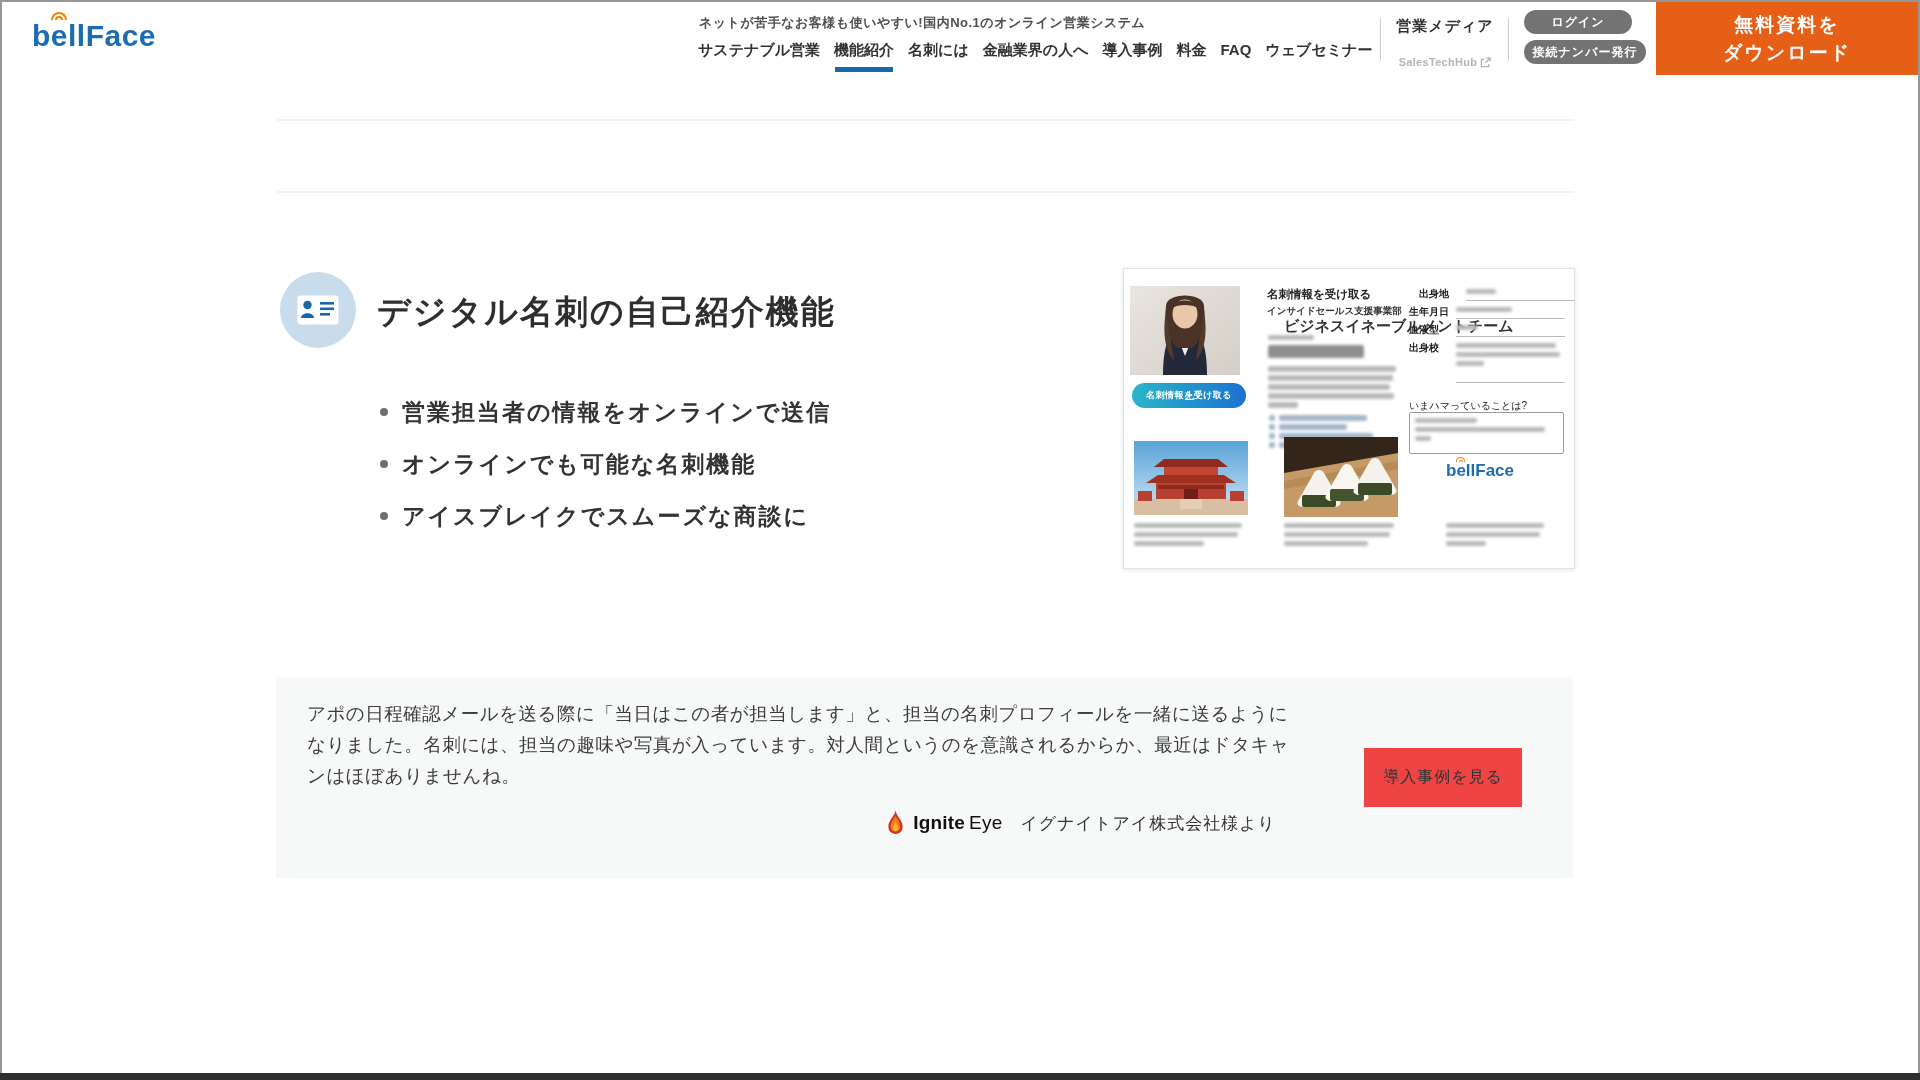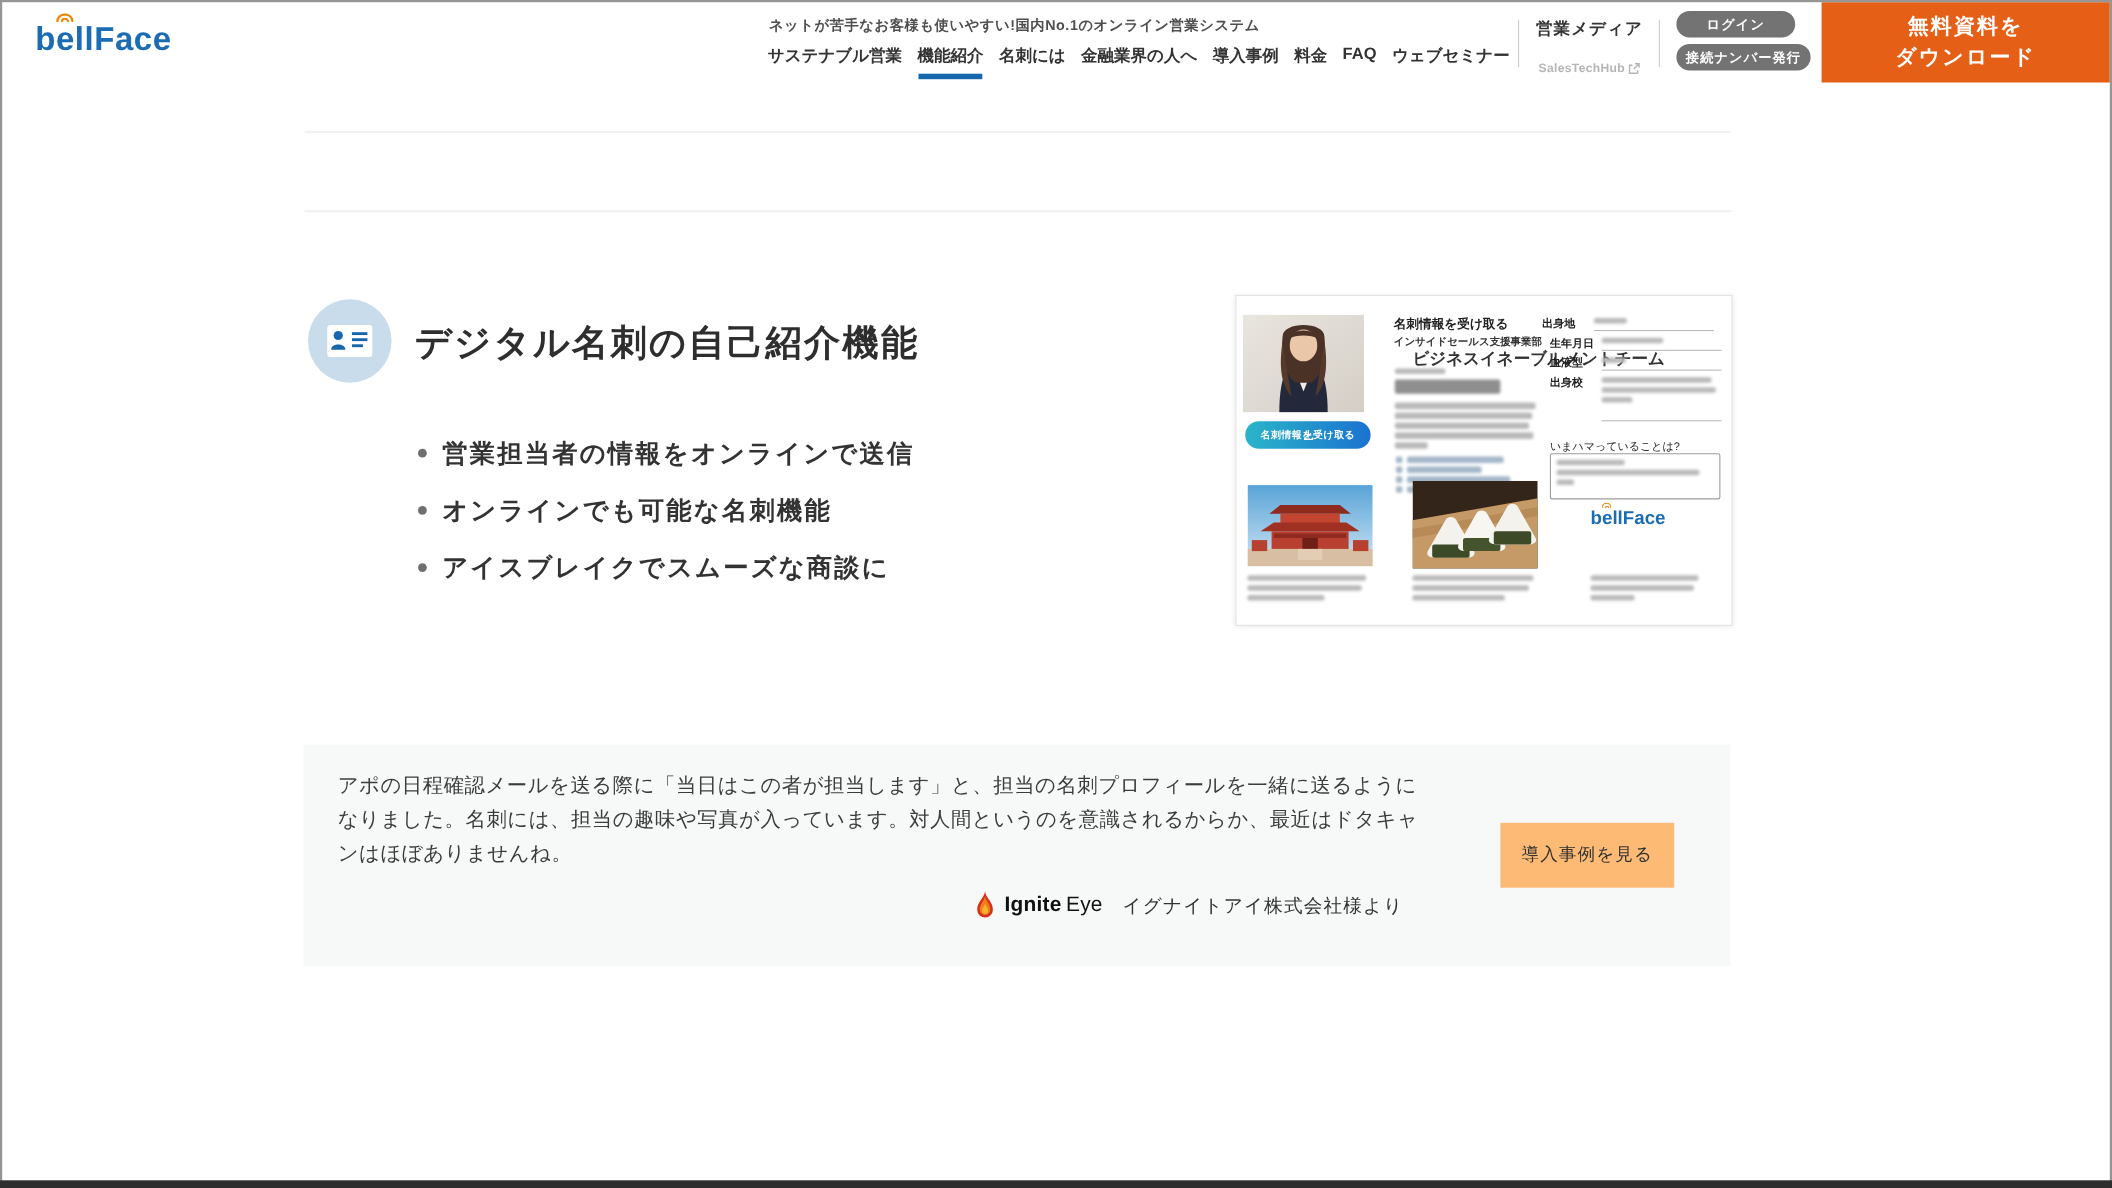--- a/index.html
+++ b/index.html
@@ -107,21 +107,21 @@
 
   
   .quote-card { position:absolute; left:276px; top:677px; width:1297px; height:201px; background:#f7f8f8; }
   .quote-text { position:absolute; left:31px; top:21px; width:985px; font-size:18.5px;
     color:#3c3c3c; line-height:31px; letter-spacing:.5px; }
   .attribution { position:absolute; left:0; top:133px; width:1000px; display:flex;
     justify-content:flex-end; align-items:center; gap:8px; }
   .ignite-logo { font-size:19px; color:#111; letter-spacing:.2px; display:flex; align-items:center; gap:4px; }
   .ignite-bold { font-weight:700; } .ignite-light { font-weight:400; }
   .attr-text { font-size:17px; color:#333; letter-spacing:1px; margin-left:10px; }
-  .case-btn { position:absolute; left:1088px; top:71px; width:158px; height:59px; background:#fdba74;
+  .case-btn { position:absolute; left:1088px; top:71px; width:158px; height:59px; background:#ef4444;
     display:flex; align-items:center; justify-content:center; font-size:16px; color:#333;
     letter-spacing:1px; cursor:pointer;text-align:right; }
 </style>
 </head>
 <body>
 
 <div id="page">
 
   <div class="header">
 
@@ -243,21 +243,21 @@
     <span class="blur-line" style="left:144px;top:133px;width:30px;"></span>
     <span class="blur-line link" style="left:155px;top:146px;width:88px;"></span>
     <span class="blur-line link" style="left:155px;top:155px;width:68px;"></span>
     <span class="blur-line link" style="left:155px;top:164px;width:94px;"></span>
     <span class="blur-line link" style="left:155px;top:173px;width:108px;"></span>
     <span class="blur-line link" style="left:145px;top:146px;width:6px;"></span>
     <span class="blur-line link" style="left:145px;top:155px;width:6px;"></span>
     <span class="blur-line link" style="left:145px;top:164px;width:6px;"></span>
     <span class="blur-line link" style="left:145px;top:173px;width:6px;"></span>
 
-    <div class="bc-info-row" style="left:278px;top:18px;width:156px;">
+    <div class="bc-info-row" style="left:295px;top:18px;width:156px;">
       <span class="bc-label">出身地</span>
       <span class="bc-value">
           <span class="blur-line tiny" style="width:30px;"></span>
         </span>
     </div>
     <div class="bc-info-row" style="left:285px;top:36px;width:156px;">
       <span class="bc-label">生年月日</span>
       <span class="bc-value">
           <span class="blur-line tiny" style="width:56px;"></span>
         </span>

